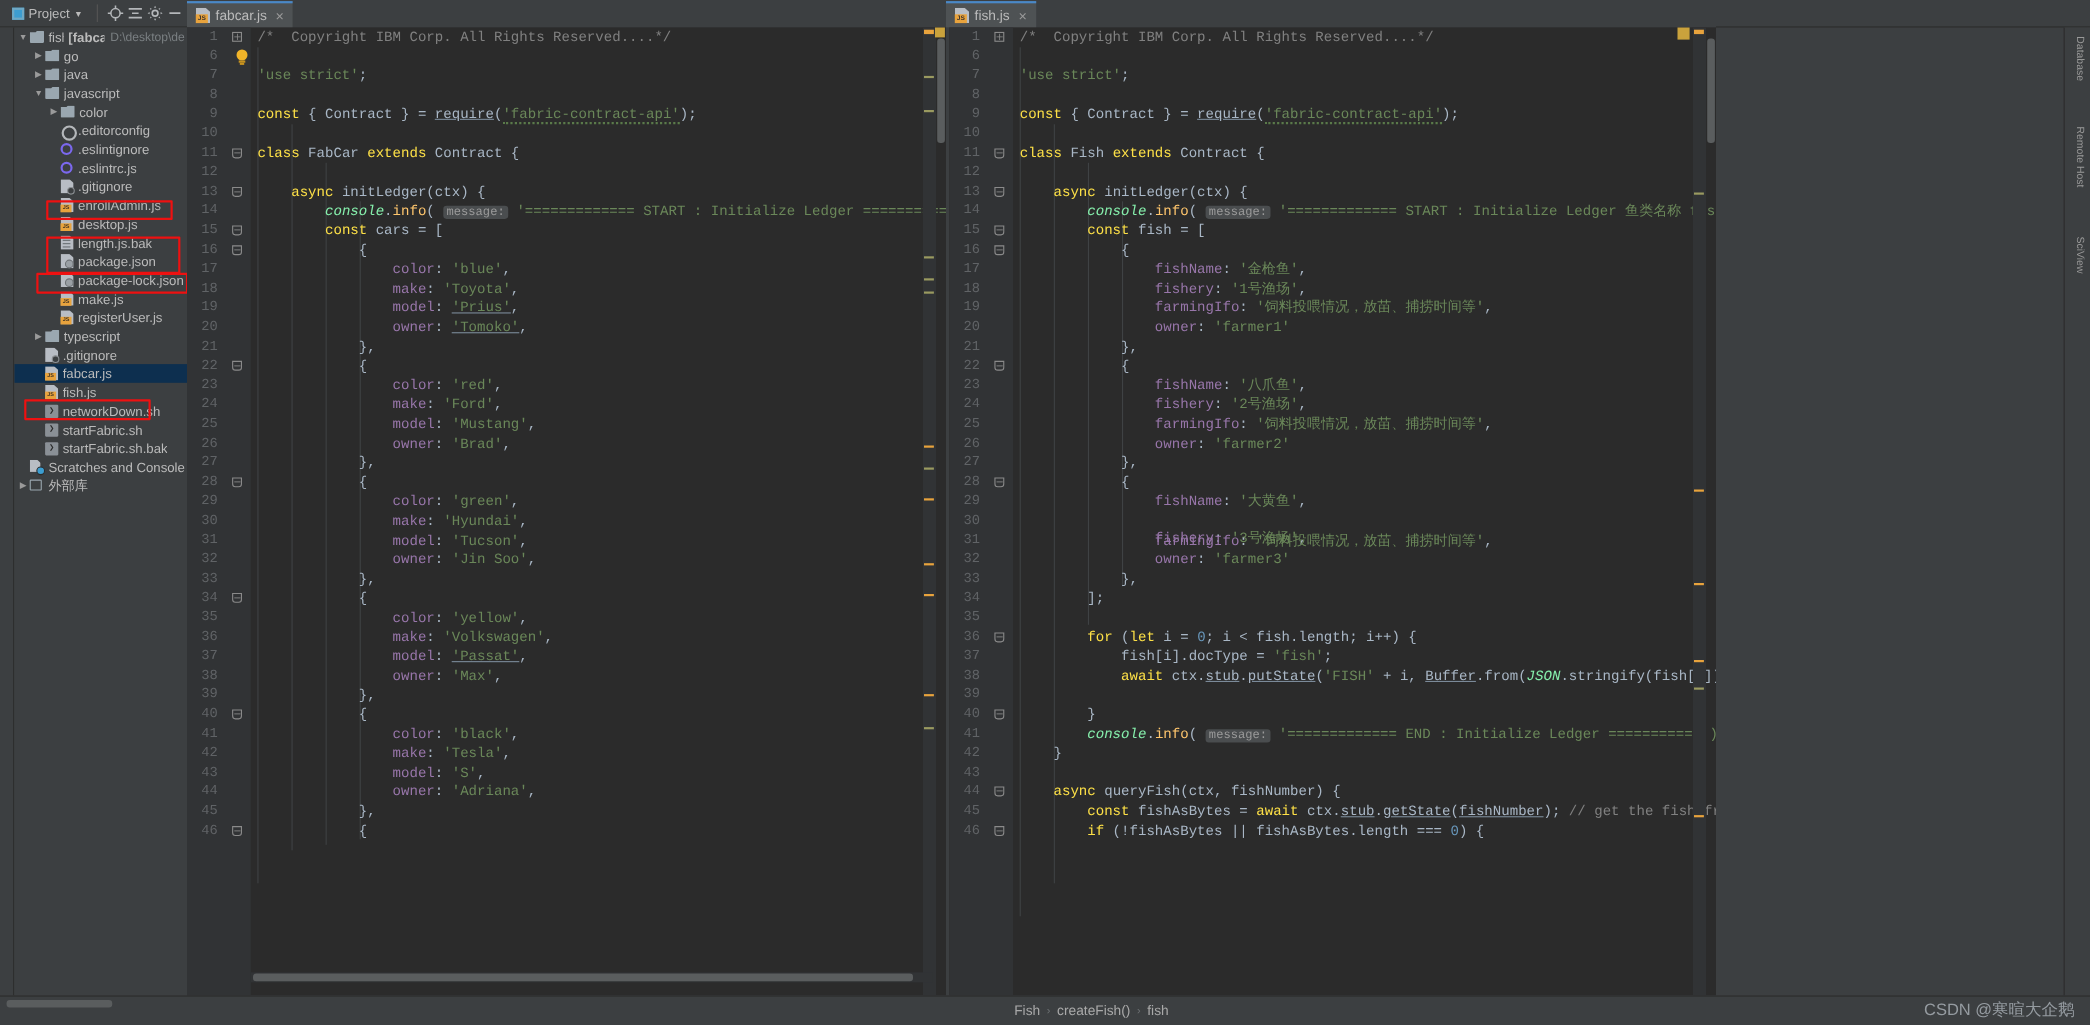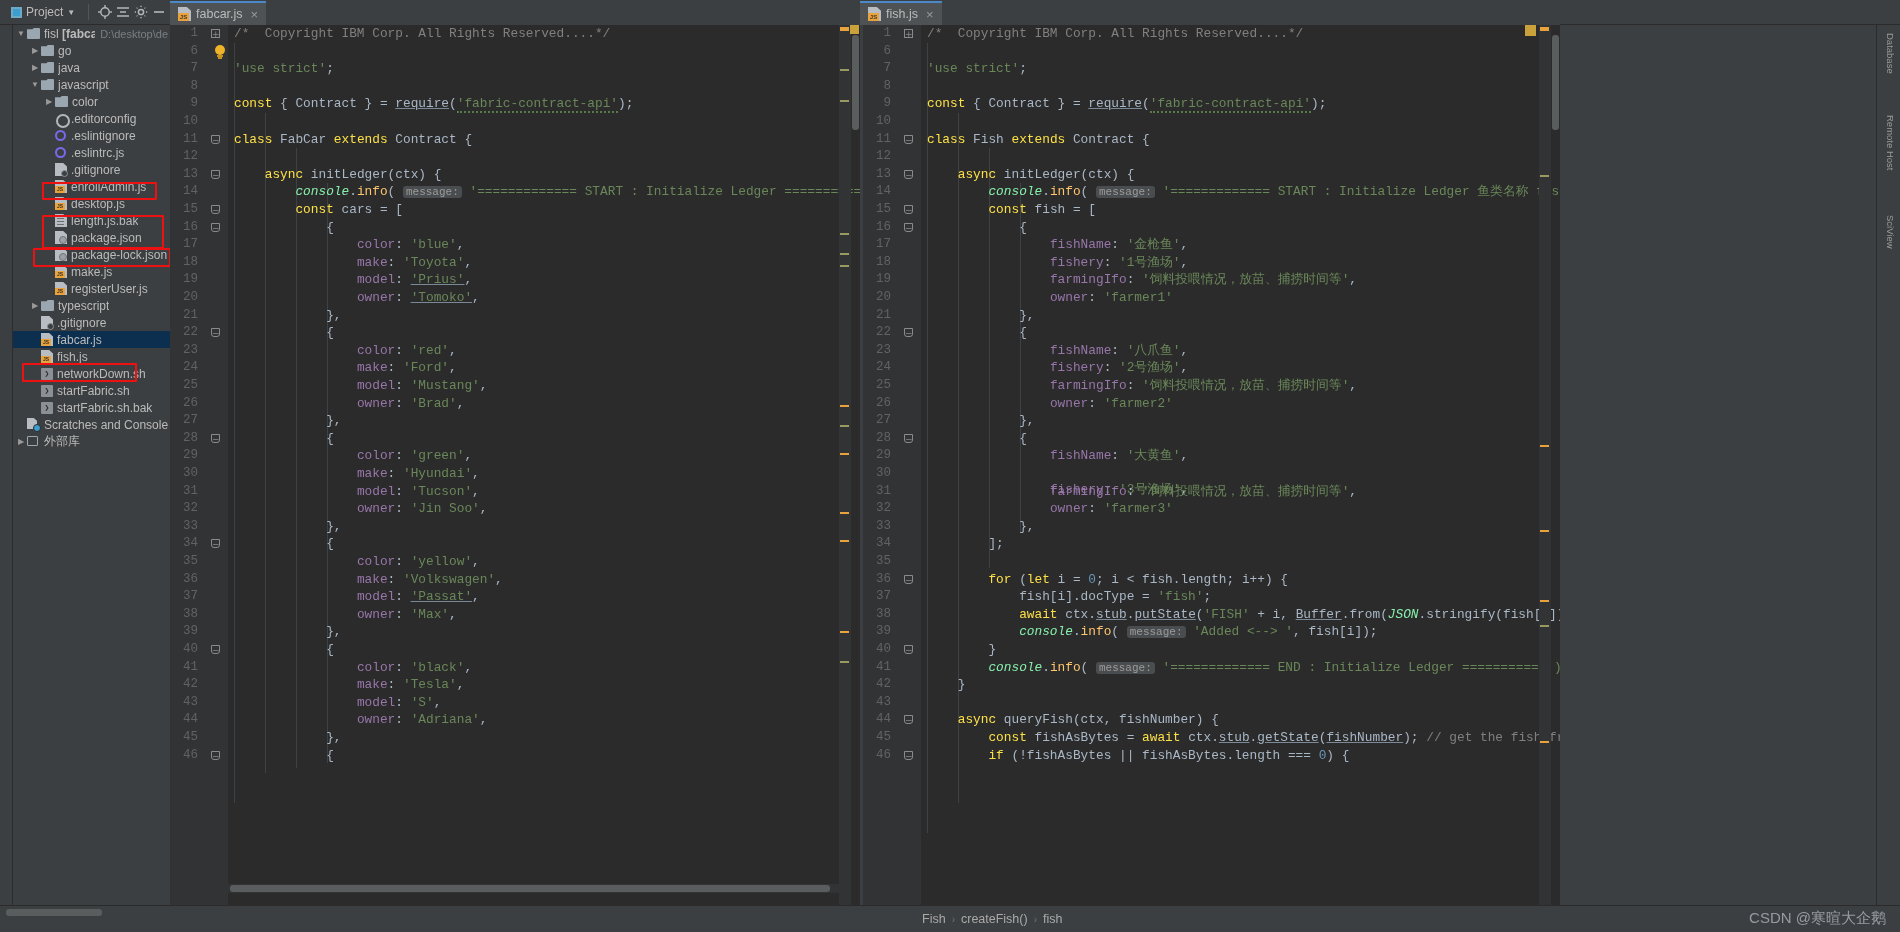--- a/index.html
+++ b/index.html
@@ -714,21 +714,20 @@
     <div class="l" style="top:404.8px">            {</div>
     <div class="l" style="top:422.4px">                <span class="prop">fishName</span>: <span class="str">'大黄鱼'</span>,</div>
     <div class="l" style="top:456px">                <span class="prop">fishery</span>: <span class="str">'3号渔场'</span>,</div>
     <div class="l" style="top:457.6px">                <span class="prop">farmingIfo</span>: <span class="str">'饲料投喂情况，放苗、捕捞时间等'</span>,</div>
     <div class="l" style="top:475.2px">                <span class="prop">owner</span>: <span class="str">'farmer3'</span></div>
     <div class="l" style="top:492.8px">            },</div>
     <div class="l" style="top:510.4px">        ];</div>
     <div class="l" style="top:545.6px">        <span class="kw">for</span> (<span class="kw">let</span> i = <span class="num">0</span>; i &lt; fish.length; i++) {</div>
     <div class="l" style="top:563.2px">            fish[i].docType = <span class="str">'fish'</span>;</div>
     <div class="l" style="top:580.8px">            <span class="kw">await</span> ctx.<span class="undr">stub</span>.<span class="undr">putState</span>(<span class="str">'FISH'</span> + i, <span class="undr">Buffer</span>.from(<span class="ital">JSON</span>.stringify(fish[i])));</div>
-    <div class="l" style="top:598.4px">            <span class="ital">console</span>.<span class="fn">info</span>( <span class="hintchip">message:</span> <span class="str">'Added &lt;--&gt; '</span>, fish[i]);</div>
     <div class="l" style="top:616px">        }</div>
     <div class="l" style="top:633.6px">        <span class="ital">console</span>.<span class="fn">info</span>( <span class="hintchip">message:</span> <span class="str">'============= END : Initialize Ledger ===========')</span>;</div>
     <div class="l" style="top:651.2px">    }</div>
     <div class="l" style="top:686.4px">    <span class="kw">async</span> queryFish(ctx, fishNumber) {</div>
     <div class="l" style="top:704px">        <span class="kw">const</span> fishAsBytes = <span class="kw">await</span> ctx.<span class="undr">stub</span>.<span class="undr">getState</span>(<span class="undr">fishNumber</span>); <span class="cmt">// get the fish from chaincode</span></div>
     <div class="l" style="top:721.6px">        <span class="kw">if</span> (!fishAsBytes || fishAsBytes.length === <span class="num">0</span>) {</div>
   </div>
 
   <div class="stripe" style="right:9px">
     <div class="mk" style="top:2px;  background:#e8a33d; height:4px;"></div>

